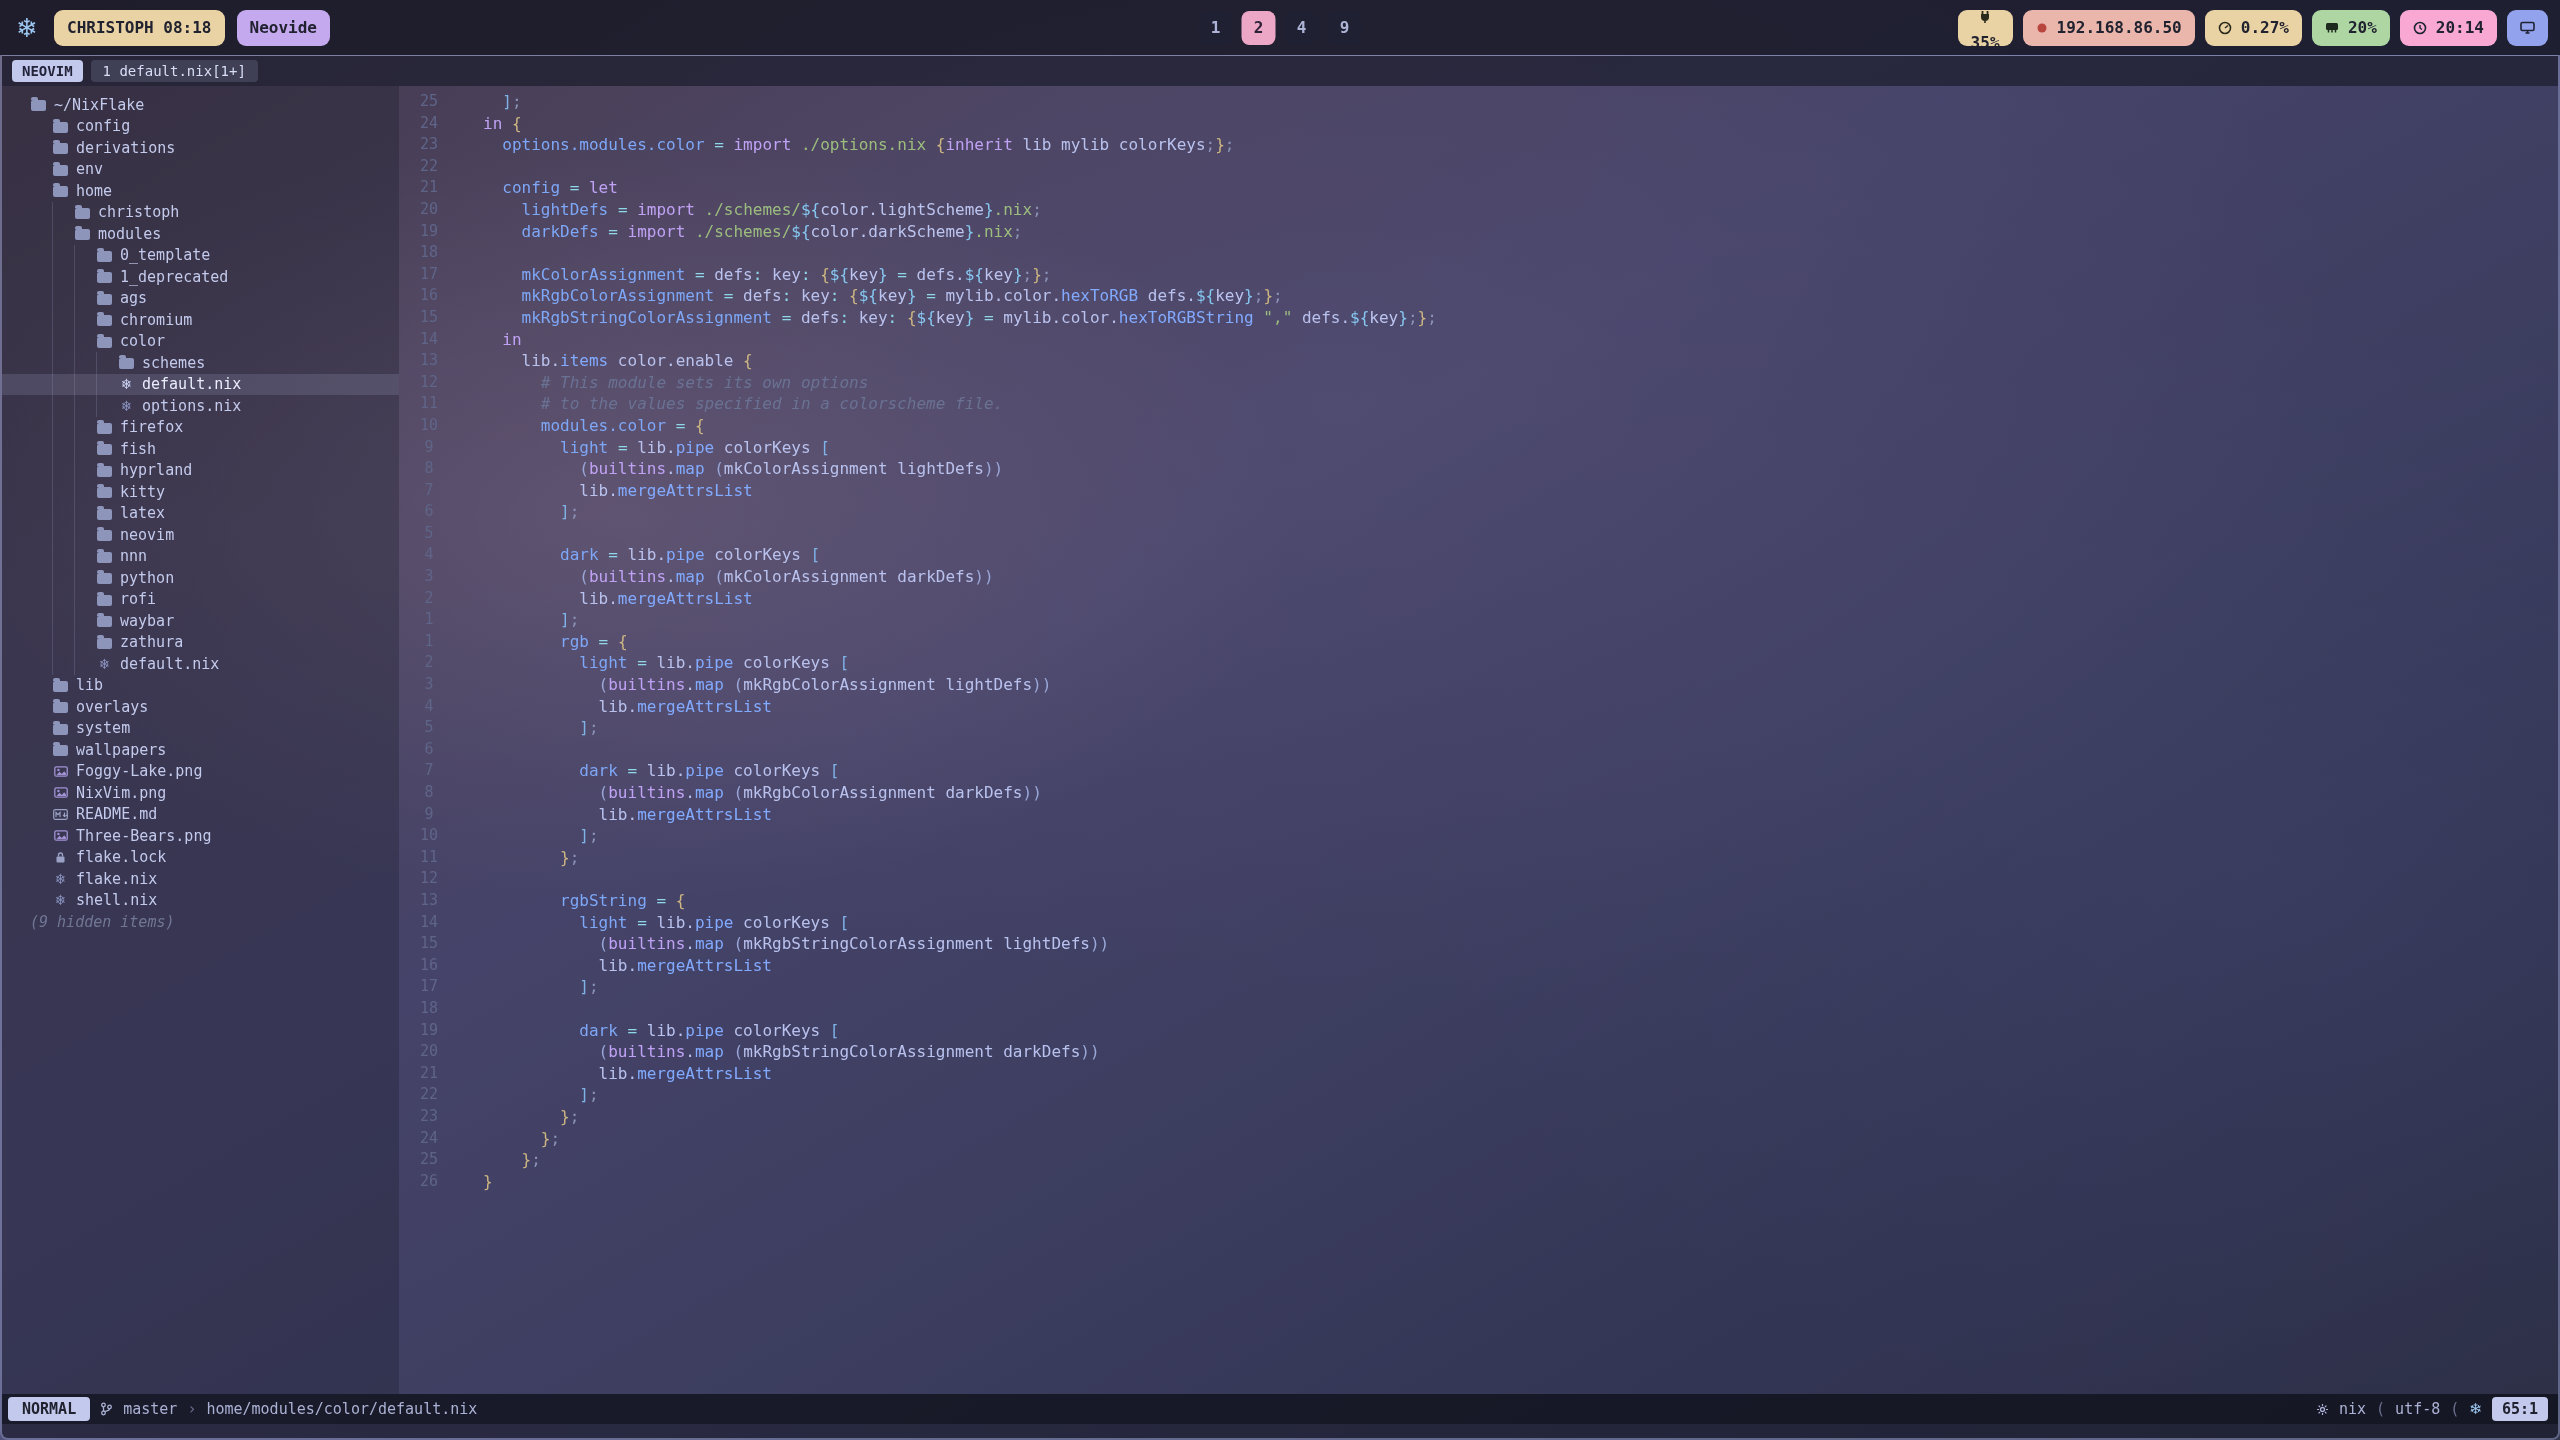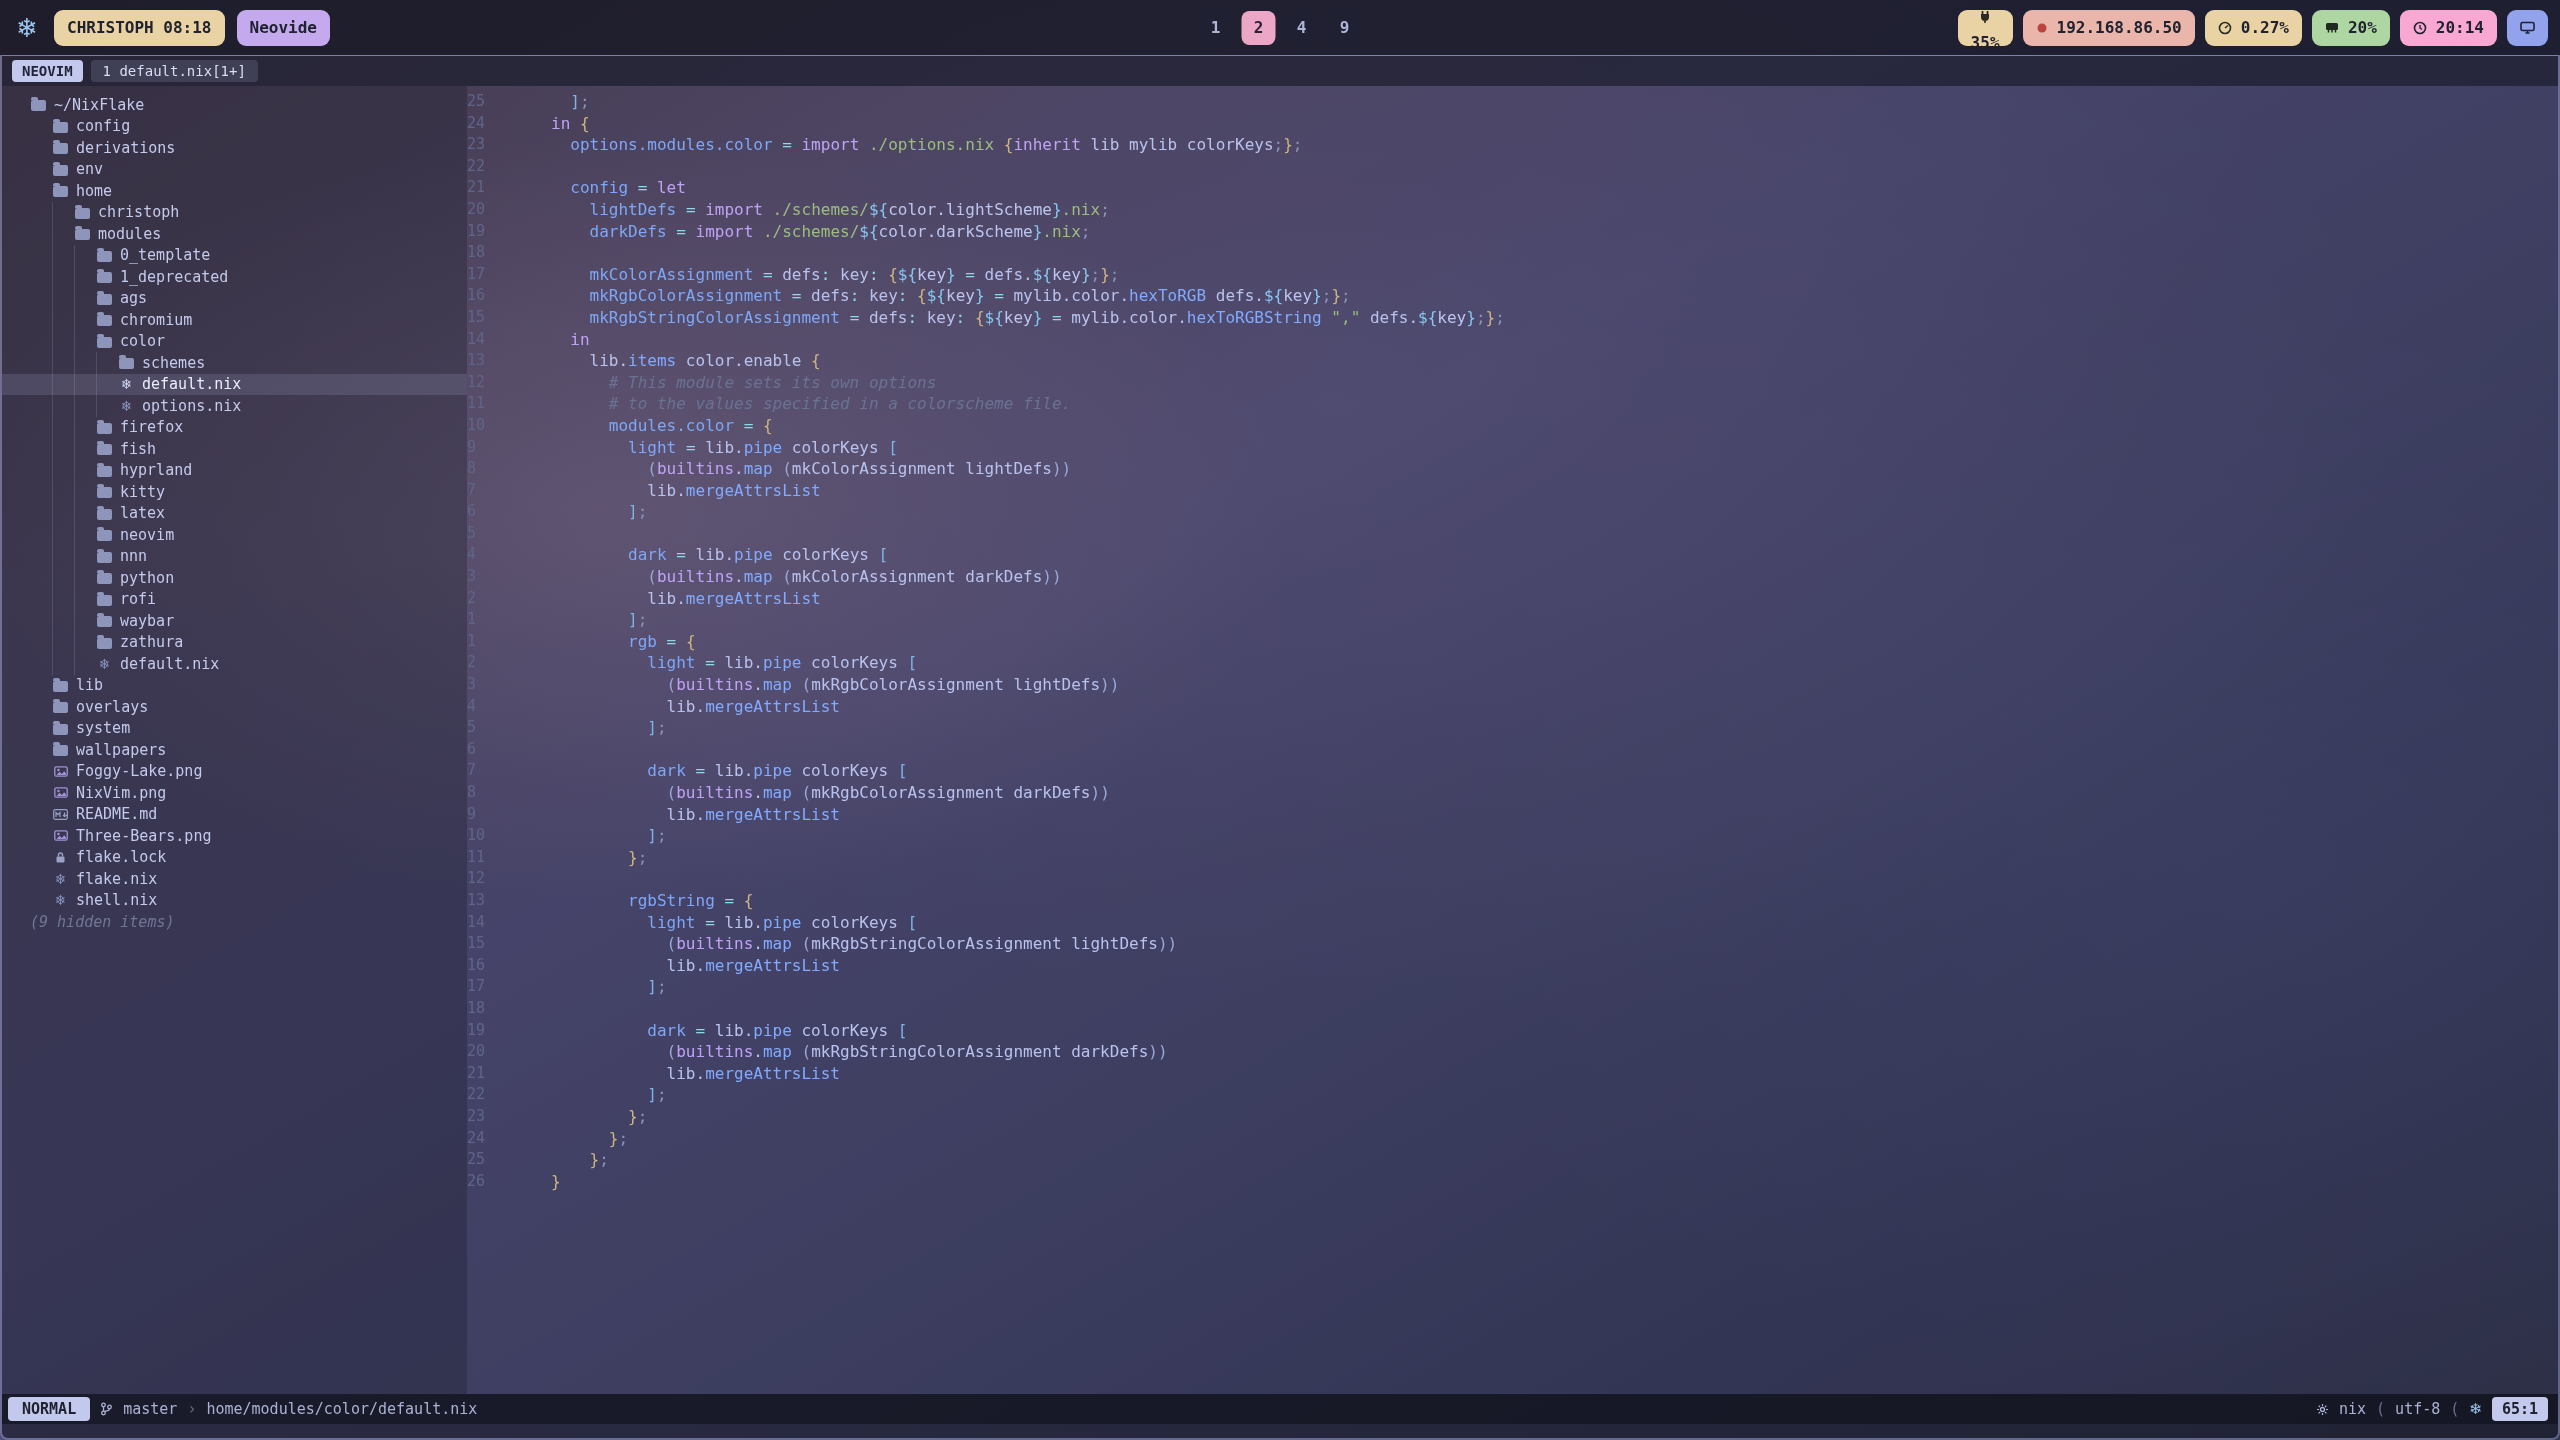--- a/index.html
+++ b/index.html
@@ -27,37 +27,37 @@
   .tb-right{margin-left:auto;display:flex;align-items:center;gap:10px}
   
   .window{height:1385px;display:flex;flex-direction:column;background:rgba(30,31,50,0.30);
           border:2px solid rgba(160,170,215,0.45);border-top:1px solid rgba(170,180,225,0.55);
           border-radius:0 0 8px 8px;overflow:hidden}
   .tabline{flex:0 0 30px;background:rgba(28,29,46,0.72);display:flex;align-items:center;gap:8px;padding-left:10px}
   .chip-app{background:#c3c9ec;color:#23243a;font-weight:bold;font-size:14px;padding:3px 10px;border-radius:4px}
   .chip-tab{background:rgba(195,201,240,0.16);color:#d9def7;font-size:14px;padding:3px 12px;border-radius:4px}
   .main{flex:1;display:flex;min-height:0}
   
-  .tree{width:465px;flex:0 0 auto;padding-top:8px;background:rgba(24,25,40,0.30);font-size:15px;overflow:hidden}
+  .tree{width:397px;flex:0 0 auto;padding-top:8px;background:rgba(24,25,40,0.30);font-size:15px;overflow:hidden}
   .trow{height:21.5px;display:flex;align-items:center;padding-left:28px;color:#c3caec;white-space:nowrap}
   .trow.selected{background:rgba(195,201,240,0.15);color:#e9edfc}
   .trow .ind{width:22px;height:100%;flex:0 0 auto}
   .trow .ind ~ .ind{border-left:1px solid rgba(165,175,215,0.20)}
   .ticon{width:17px;margin-right:7px;display:flex;justify-content:center;align-items:center;flex:0 0 auto}
   .ic-folder{width:15px;height:11px;background:#8e95bb;border-radius:2px;position:relative;display:inline-block;margin-top:2px}
   .ic-folder::before{content:"";position:absolute;top:-3px;left:0;width:7px;height:3px;background:#8e95bb;border-radius:2px 2px 0 0}
   .ic-nix{color:#8a93c0;font-size:14px;line-height:1;font-family:"DejaVu Sans",sans-serif}
   .trow.selected .ic-nix{color:#cdd4f4}
   .trow.note{color:#707694;font-style:italic}
   .tlabel{overflow:hidden;text-overflow:ellipsis}
   
   .editor{flex:1;padding-top:5px;font-size:16px;line-height:21.6px;overflow:hidden}
   .cl{display:flex;height:21.6px;white-space:pre}
   .cl.cur{background:rgba(197,203,240,0.08)}
-  .ln{flex:0 0 60px;text-align:left;color:#5f6588;font-size:15px}
+  .ln{flex:0 0 60px;text-align:center;color:#5f6588;font-size:15px}
   .cl.cur .ln{text-align:left;padding-left:26px;color:#b6bee4}
   .lt{padding-left:24px}
   .cursor{display:inline-block;width:9.7px;height:19px;background:#b9c3f2;vertical-align:-4px}
   .tk-com{color:#6a7294;font-style:italic}
   .tk-kw{color:#c0a2f5}
   .tk-def{color:#7ea7f7}
   .tk-fn{color:#82aaff}
   .tk-str{color:#9cbd7e}
   .tk-int{color:#86c7f0}
   .tk-var{color:#bcc5f0}

